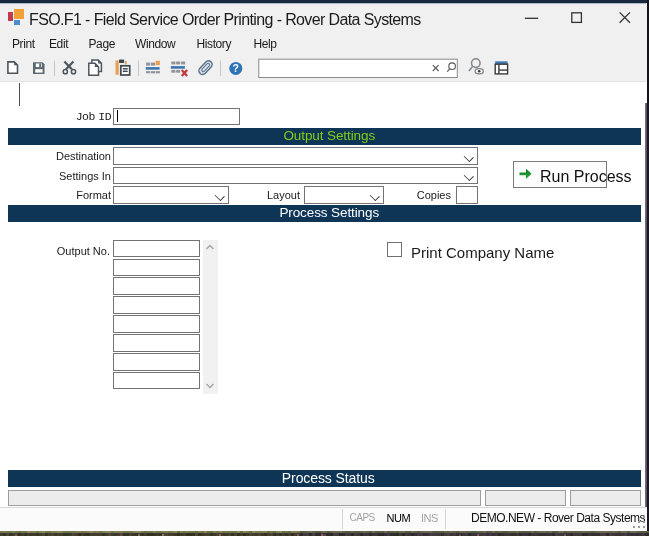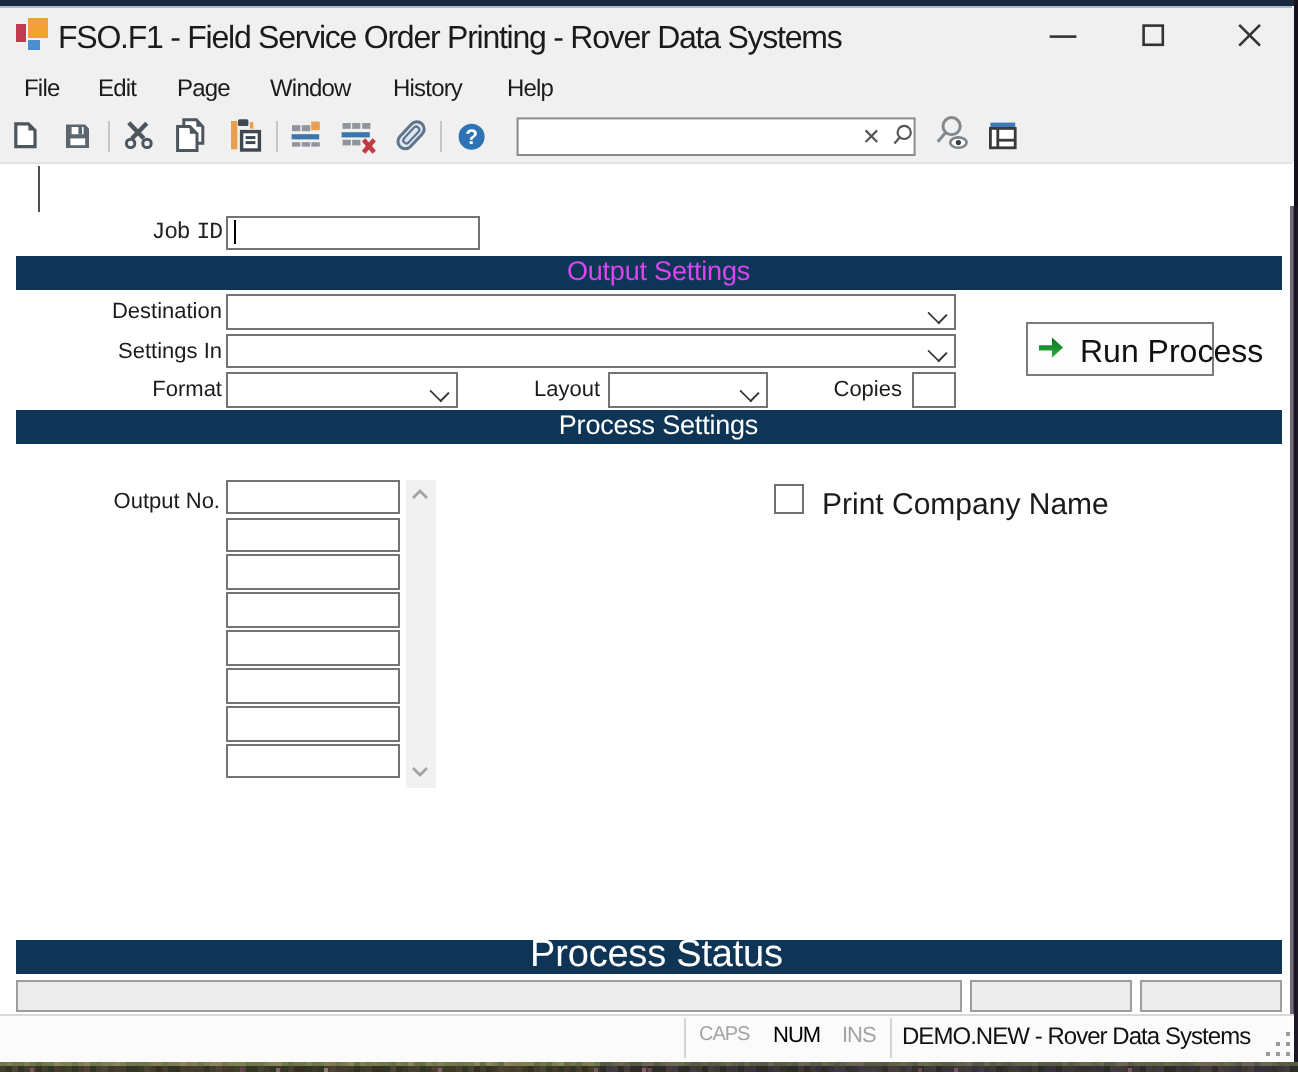--- a/index.html
+++ b/index.html
@@ -507,21 +507,21 @@
 
 <div class="abs" style="left:29px;top:10.5px;font-size:16px;letter-spacing:-0.62px;color:#1b1b1b;">FSO.F1 - Field Service Order Printing - Rover Data Systems</div>
 
 <svg class="abs" style="left:520.5px;top:7px;" width="126" height="22" xmlns="http://www.w3.org/2000/svg">
   <line x1="3.8" y1="11.3" x2="17.2" y2="11.3" stroke="#333" stroke-width="1.3"></line>
   <rect x="50.8" y="5.8" width="9.6" height="9.6" fill="none" stroke="#333" stroke-width="1.3"></rect>
   <path d="M98.6 5.4 L109 15.8 M109 5.4 L98.6 15.8" stroke="#333" stroke-width="1.3"></path>
 </svg>
 
 <div class="abs" style="left:0;top:36.5px;width:646px;height:15px;font-size:12px;letter-spacing:-0.4px;color:#1b1b1b;">
-  <span class="abs" style="left:12px;">File</span>
+  <span class="abs" style="left:12px;">Print</span>
   <span class="abs" style="left:49px;">Edit</span>
   <span class="abs" style="left:88.5px;">Page</span>
   <span class="abs" style="left:135px;">Window</span>
   <span class="abs" style="left:196.5px;">History</span>
   <span class="abs" style="left:253.5px;">Help</span>
 </div>
 
 <svg class="abs" style="left:0;top:54px;" width="646" height="28" xmlns="http://www.w3.org/2000/svg">
 
   <line x1="54.5" y1="6.5" x2="54.5" y2="22" stroke="#c6c6c6" stroke-width="1"></line>
@@ -604,21 +604,21 @@
 </svg>
 
 <div class="abs" style="left:0;top:80.5px;width:646px;height:1px;background:#e2e2e2;"></div>
 
 <div class="abs" style="left:18.6px;top:82.5px;width:1.6px;height:23.5px;background:#4f4f4f;"></div>
 
 <div class="abs" style="left:0;top:110px;width:111px;font-size:11.5px;letter-spacing:-0.55px;color:#222;text-align:right;font-family:'Liberation Mono',monospace;">Job<span style="margin-left:3.5px;">ID</span></div>
 <div class="abs" style="left:112.5px;top:107.5px;width:127.5px;height:17px;background:#fff;border:1px solid #747474;"></div>
 <div class="abs" style="left:116.5px;top:110px;width:1.5px;height:12px;background:#000;"></div>
 
-<div class="abs" style="left:8px;top:128px;width:632.5px;height:16.5px;background:#0e3556;color:#d946ef;font-size:13.5px;letter-spacing:-0.1px;text-align:center;line-height:16.5px;padding-left:10px;">Output Settings</div>
+<div class="abs" style="left:8px;top:128px;width:632.5px;height:16.5px;background:#0e3556;color:#84cc16;font-size:13.5px;letter-spacing:-0.1px;text-align:center;line-height:16.5px;padding-left:10px;">Output Settings</div>
 
 <div class="lbl abs" style="left:0;top:150px;width:111px;">Destination</div>
 <div class="combo abs" style="left:112.5px;top:147px;width:365px;height:17.5px;"></div>
 
 <div class="lbl abs" style="left:0;top:169.5px;width:111px;">Settings In</div>
 <div class="combo abs" style="left:112.5px;top:166.5px;width:365px;height:17.5px;"></div>
 
 <div class="lbl abs" style="left:0;top:189px;width:111px;">Format</div>
 <div class="combo abs" style="left:112.5px;top:186px;width:116px;height:17.5px;"></div>
 <div class="lbl abs" style="left:237px;top:189px;width:63px;">Layout</div>
@@ -652,33 +652,33 @@
 
 <div class="abs" style="left:203px;top:239.6px;width:14.5px;height:154px;background:#f1f1f1;"></div>
 <svg class="abs" style="left:203px;top:240px;" width="14" height="153" xmlns="http://www.w3.org/2000/svg">
   <path d="M3.5 9 L7 5.5 L10.5 9" fill="none" stroke="#a3a3a3" stroke-width="1.4"></path>
   <path d="M3.5 144 L7 147.5 L10.5 144" fill="none" stroke="#a3a3a3" stroke-width="1.4"></path>
 </svg>
 
 <div class="abs" style="left:387px;top:242px;width:14.5px;height:14.5px;background:#fff;border:1px solid #707070;"></div>
 <div class="abs" style="left:411px;top:244px;font-size:15px;color:#1b1b1b;">Print Company Name</div>
 
-<div class="abs" style="left:8px;top:470px;width:632.5px;height:16.5px;background:#0e3556;color:#fff;font-size:19px;letter-spacing:-0.1px;text-align:center;line-height:16.5px;padding-left:8px;">Process Status</div>
+<div class="abs" style="left:8px;top:470px;width:632.5px;height:16.5px;background:#0e3556;color:#fff;font-size:14px;letter-spacing:-0.1px;text-align:center;line-height:16.5px;padding-left:8px;">Process Status</div>
 
 <div class="abs" style="left:8px;top:490px;width:473px;height:16px;background:#ececec;border:1px solid #9d9d9d;"></div>
 <div class="abs" style="left:485px;top:490px;width:81px;height:16px;background:#ececec;border:1px solid #9d9d9d;"></div>
 <div class="abs" style="left:570px;top:490px;width:70.5px;height:16px;background:#ececec;border:1px solid #9d9d9d;"></div>
 
 <div class="abs" style="left:0;top:507px;width:646.5px;height:24px;background:#fbfbfb;border-top:1px solid #d9d9d9;"></div>
 <div class="abs" style="left:342px;top:509px;width:1px;height:20px;background:#d4d4d4;"></div>
 <div class="abs" style="left:349.5px;top:511.5px;font-size:10px;letter-spacing:-0.5px;color:#a3a3a3;">CAPS</div>
 <div class="abs" style="left:386.5px;top:511.5px;font-size:11px;letter-spacing:-0.5px;color:#000;">NUM</div>
 <div class="abs" style="left:421px;top:511.5px;font-size:11px;letter-spacing:-0.5px;color:#a3a3a3;">INS</div>
 <div class="abs" style="left:445px;top:509px;width:1px;height:20px;background:#d4d4d4;"></div>
-<div class="abs" style="left:451px;top:511px;font-size:12px;letter-spacing:-0.48px;color:#111;">DEMO.NEW - Rover Data Systems</div>
+<div class="abs" style="left:471px;top:511px;font-size:12px;letter-spacing:-0.48px;color:#111;">DEMO.NEW - Rover Data Systems</div>
 <svg class="abs" style="left:631px;top:514px;" width="16" height="16" xmlns="http://www.w3.org/2000/svg">
   <g fill="#9a9a9a">
     <rect x="12" y="2" width="2" height="2"></rect>
     <rect x="7" y="7" width="2" height="2"></rect>
       <rect x="12" y="7" width="2" height="2"></rect>
     <rect x="2" y="12" width="2" height="2"></rect>
       <rect x="7" y="12" width="2" height="2"></rect>
       <rect x="12" y="12" width="2" height="2"></rect>
   </g>
 </svg>

